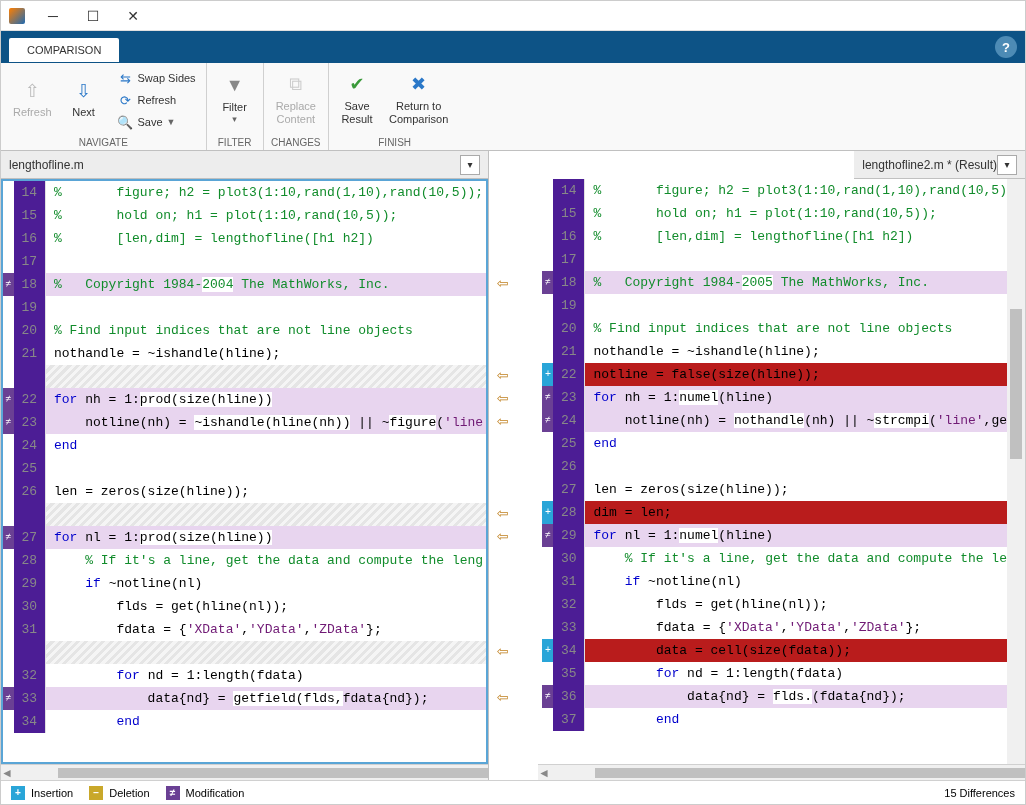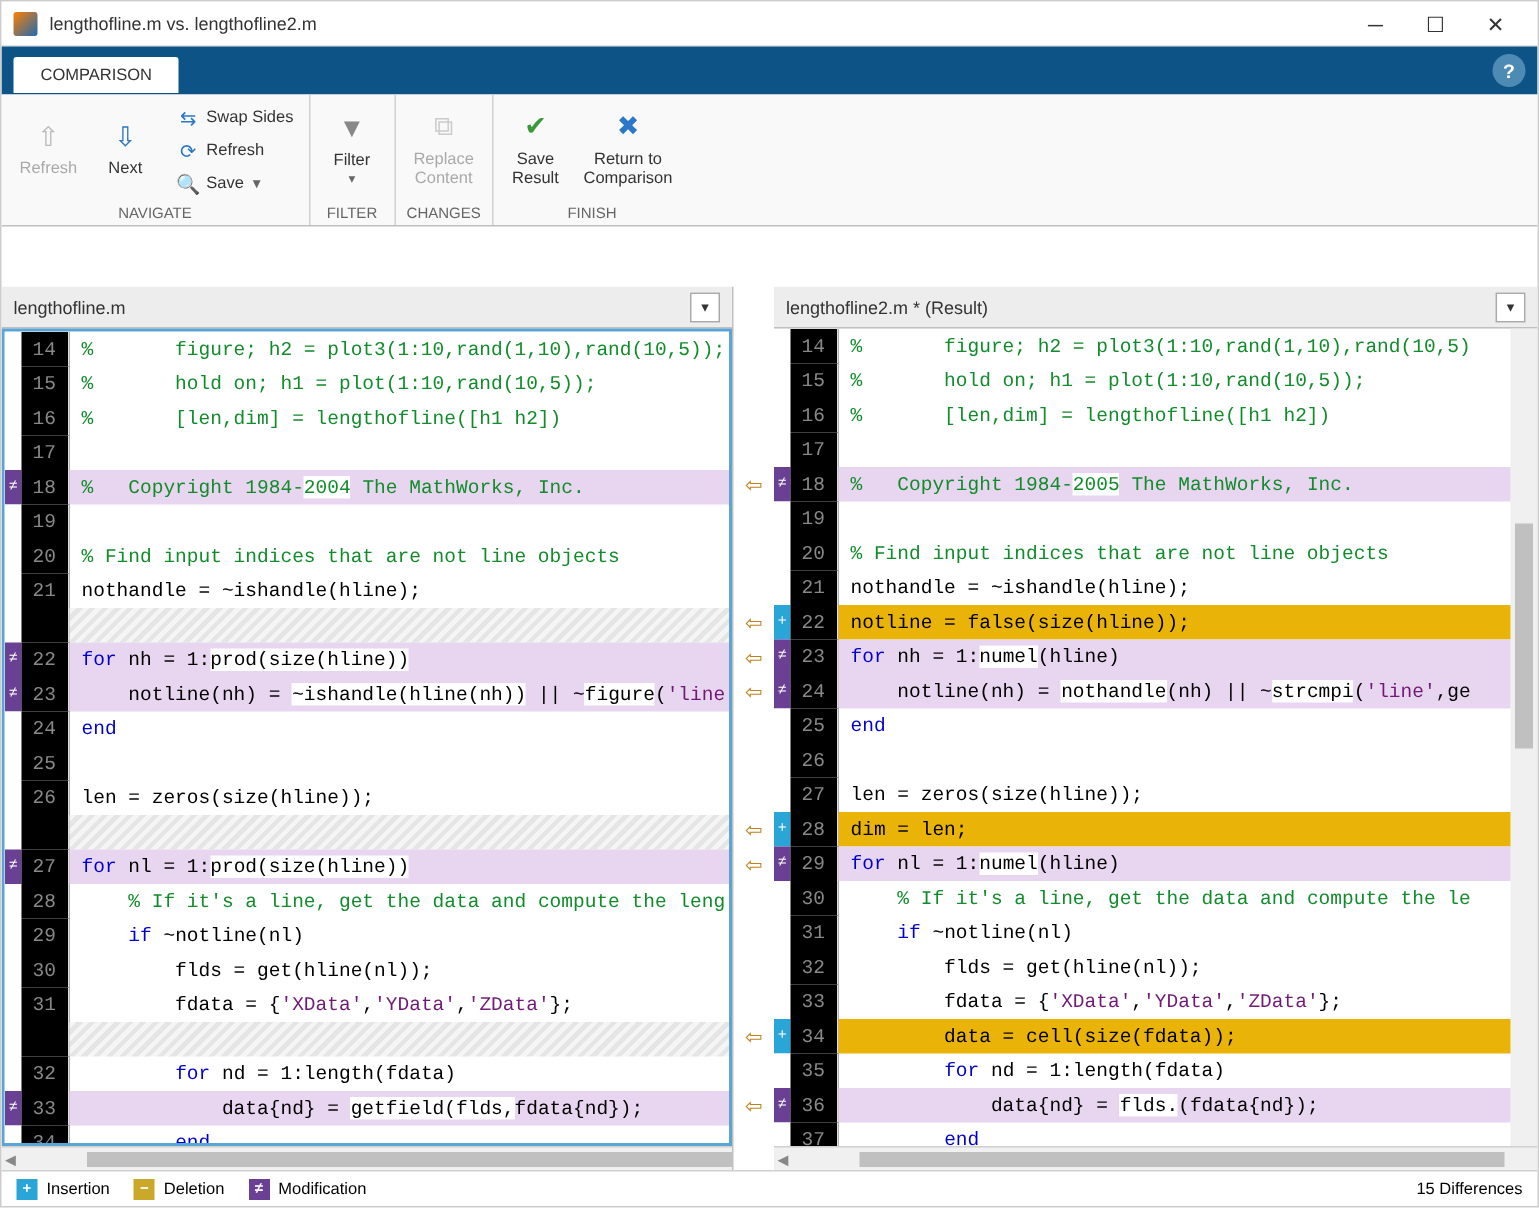--- a/index.html
+++ b/index.html
@@ -97,29 +97,28 @@
       font-size: 11px;
       color: #333;
       height: 22px;
     }
     .smallbtn .icon { width: 16px; height: 16px; margin-right: 4px; display: flex; align-items: center; justify-content: center; font-size: 13px; }
     
     .content {
       flex: 1;
       display: flex;
       overflow: hidden;
-      margin-top: 40px;
     }
     .panel {
       display: flex;
       flex-direction: column;
       width: 497px;
       border-right: 1px solid #c0c0c0;
     }
-    .panel:last-child { border-right: none; width: 528px; }
+    .panel:last-child { border-right: none; width: 528px; align-items: flex-end; }
     .panel.left .codeview { border: 2px solid #5aa5d6; }
     .panel-header {
       height: 28px;
       background: #ededed;
       border-bottom: 1px solid #c0c0c0;
       display: flex;
       align-items: center;
       padding: 0 8px;
       font-size: 12px;
       color: #333;
@@ -156,27 +155,27 @@
       color: #fff;
       font-size: 10px;
       text-align: center;
       display: block;
     }
     .codeline .gutter {
       width: 32px;
       text-align: right;
       padding-right: 8px;
       color: #888;
-      background: #000000;
+      background: #4c1d95;
       border-right: 1px solid #e0e0e0;
       flex-shrink: 0;
     }
     .codeline .text { padding-left: 8px; flex: 1; overflow: hidden; }
     .codeline.mod .text { background: #e8d5ef; }
-    .codeline.ins .text { background: #eab308; }
+    .codeline.ins .text { background: #b91c1c; }
     .codeline.hatch .text {
       background: repeating-linear-gradient(-45deg, #f5f5f5, #f5f5f5 3px, #e5e5e5 3px, #e5e5e5 6px);
     }
     .tok-kw { color: #0000cc; }
     .tok-com { color: #118c2b; }
     .tok-str { color: #701a75; }
     .tok-hl { background: #ffffff; }
     .merge-col {
       width: 28px;
       display: flex;
@@ -232,21 +231,20 @@
     .find { color: #2b78c8; }
     .filter { color: #888; }
     .save { color: #3a9a3a; }
     .ret { color: #2b78c8; }
   </style>
 </head>
 <body>
 
 <div class="titlebar">
   <div class="logo"></div>
-  <div class="title">lengthofline.m vs. lengthofline2.m</div>
   <div class="winbtn">─</div>
   <div class="winbtn">☐</div>
   <div class="winbtn">✕</div>
 </div>
 
 <div class="tabstrip">
   <div class="tab">COMPARISON</div>
   <div class="spacer"></div>
   <div class="help">?</div>
 </div>

